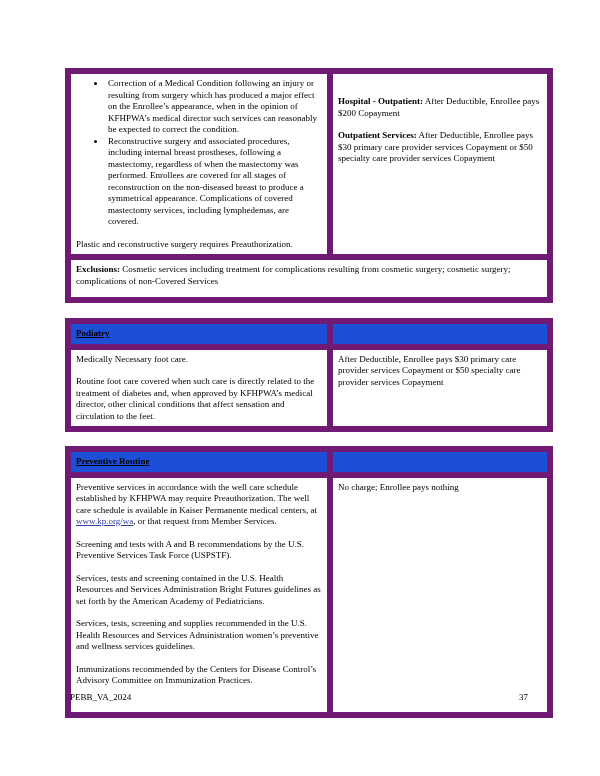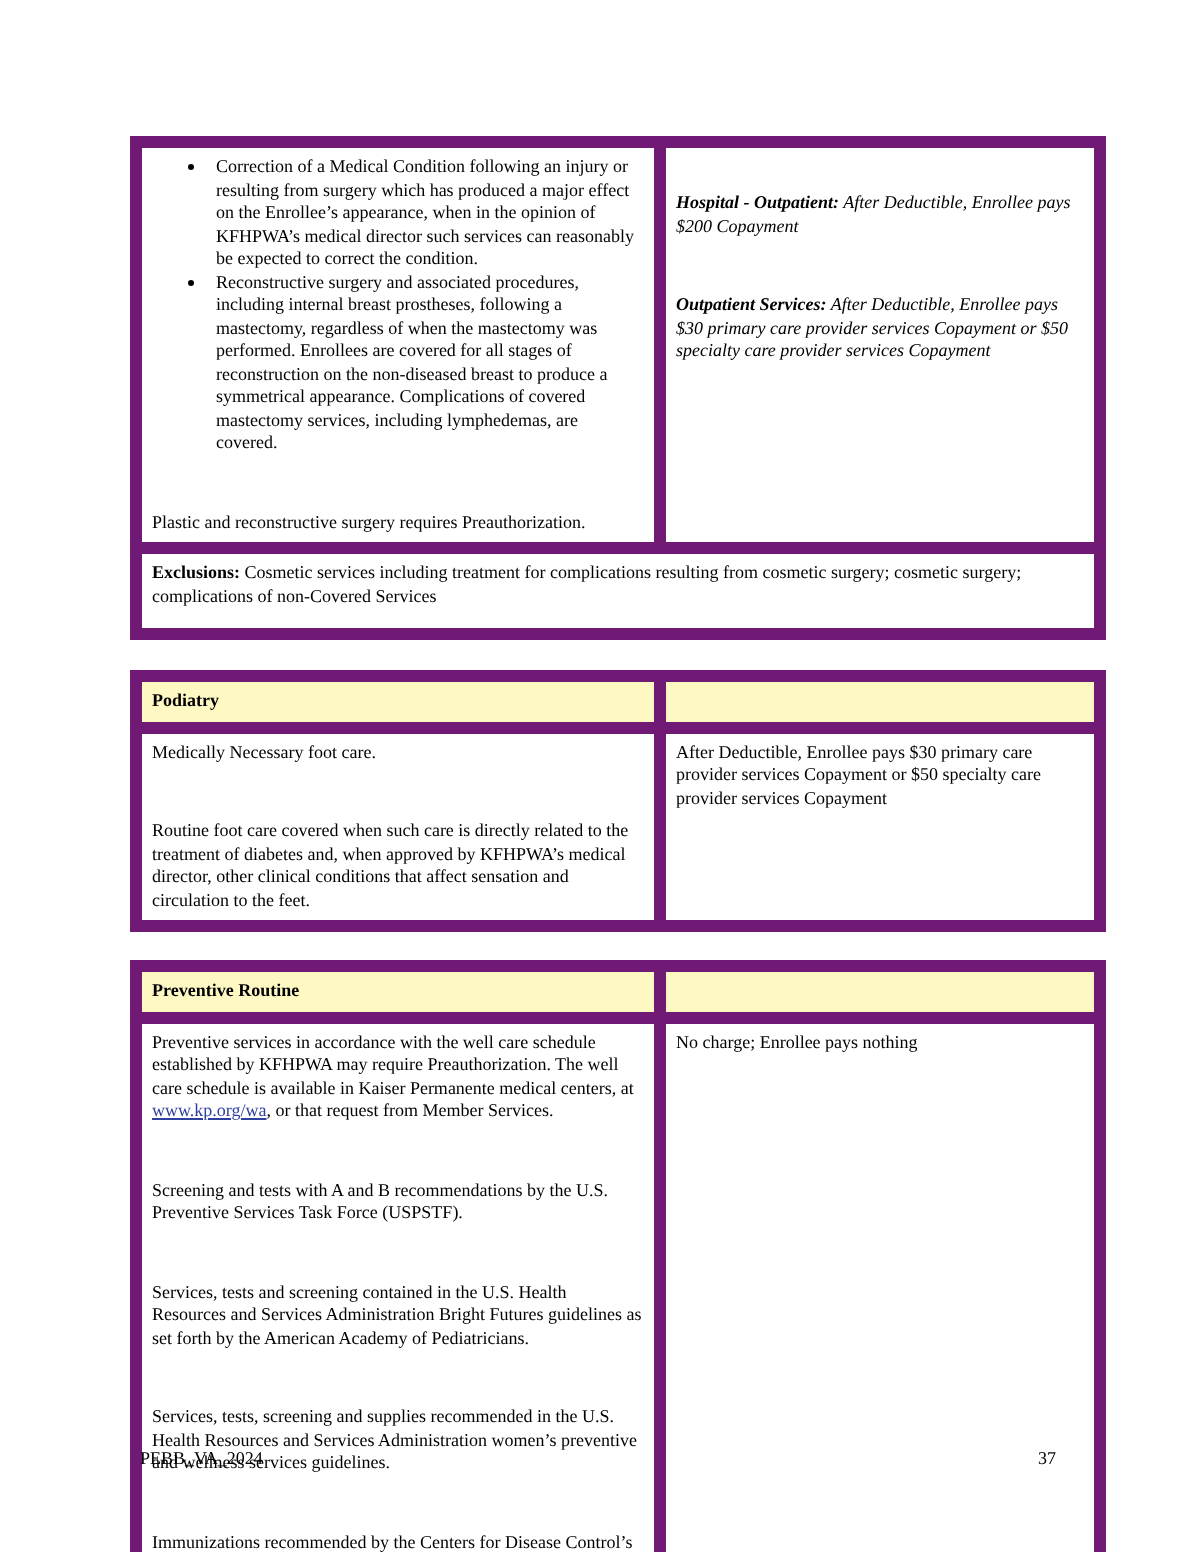--- a/index.html
+++ b/index.html
@@ -22,44 +22,45 @@
   }
   table.benefits td, table.benefits th {
     border: 6px solid #701a75;
     vertical-align: top;
     text-align: left;
     padding: 4px 6px 4px 5px;
   }
   col.desc { width: 262px; }
   col.cost { width: 220px; }
   th.hdr {
-    background: #fef9c3;
+    background: #1d4ed8;
     font-weight: bold;
     font-size: 9px;
     padding: 5px 6px 4px 5px;
     height: 21px;
+    text-decoration: underline;
   }
   .t1-row1 td { height: 180px; }
   .t1-excl td { height: 43px; padding-top: 6px; }
   .t2-row1 td { height: 74px; }
   .t2-excl td { height: 23px; }
   .t3-row1 td { height: 240px; }
   .t3-hdr th { height: 25px; }
   .gap-after-t1 { margin-bottom: 15px; }
   .gap-after-t2 { margin-bottom: 14px; }
   ul.bullets { margin: 0; padding: 0 0 0 30px; }
   ul.bullets li { margin: 0; padding: 0 0 0 2px; }
   p { margin: 0; }
-  p.spaced { margin-top: 28px; }
-  .cost-pad-top { padding-top: 22px !important; font-style: italic; }
+  p.spaced { margin-top: 11px; }
+  .cost-pad-top { padding-top: 22px !important; }
   strong { font-weight: bold; }
   a.doclink { color: #2e3f9f; text-decoration: underline; cursor: pointer; }
   .footer {
     position: absolute;
-    left: 70px; top: 724px;
+    left: 70px; top: 692px;
     width: 458px;
     display: flex;
     justify-content: space-between;
     font-size: 9px;
   }
 </style>
 </head>
 <body>
 
 <div class="content">

